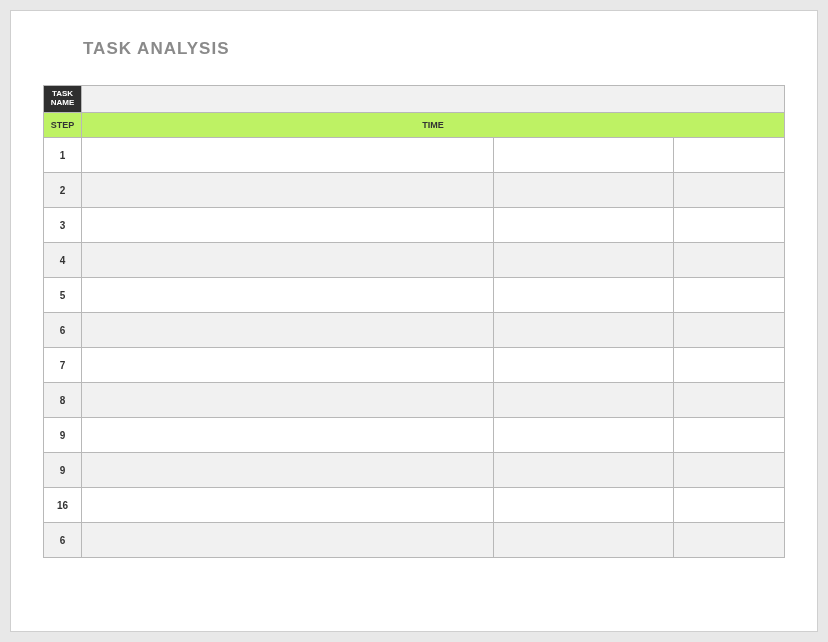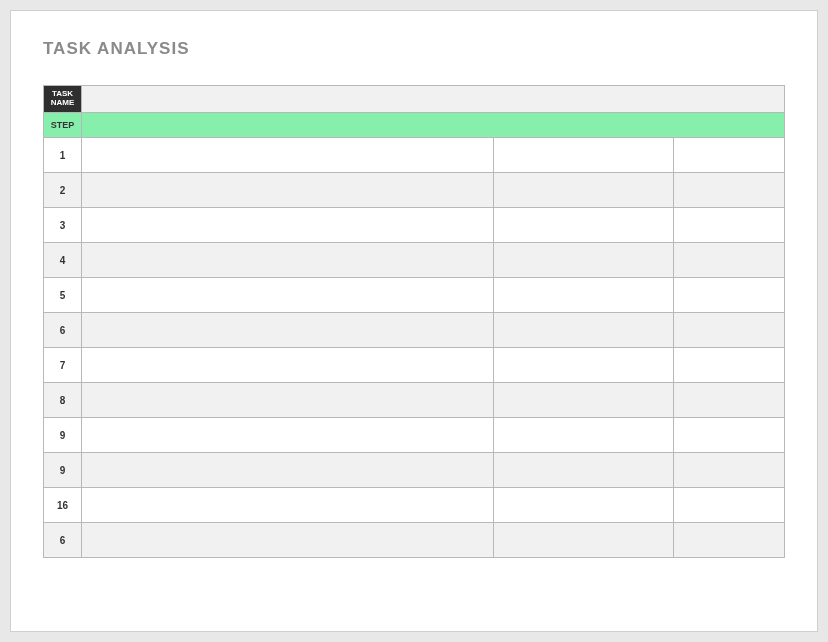--- a/index.html
+++ b/index.html
@@ -17,20 +17,21 @@
       height: 622px;
       border: 1px solid #cfcfcf;
       padding: 28px 32px 32px 32px;
     }
     .title {
       font-size: 17px;
       font-weight: bold;
       letter-spacing: 1px;
       color: #8a8a8a;
       margin-bottom: 12px;
+      margin-left: 40px;
     }
     .sheet {
       border: 1px solid #b8b8b8;
       border-top: none;
       margin-top: 26px;
     }
     .tn-row {
       display: flex;
       border-top: 1px solid #b8b8b8;
     }
@@ -47,22 +48,23 @@
       justify-content: center;
       line-height: 1.1;
       border-right: 1px solid #b8b8b8;
     }
     .tn-input {
       flex: 1;
       background: #f1f1f1;
     }
     .hdr-row {
       display: flex;
-      background: #86efac;
+      background: #bef264;
       border-top: 1px solid #b8b8b8;
+      justify-content: center;
     }
     .hdr-cell {
       font-size: 9px;
       font-weight: bold;
       color: #333;
       text-align: center;
       padding: 7px 2px;
       border-right: 1px solid #b8b8b8;
     }
     .col-step { width: 38px; }
@@ -98,20 +100,21 @@
 <div class="page">
   <div class="title">TASK ANALYSIS</div>
   <div class="sheet">
     <div class="tn-row">
       <div class="tn-box">TASK
 NAME</div>
       <div class="tn-input"></div>
     </div>
     <div class="hdr-row">
       <div class="hdr-cell col-step">STEP</div>
+      <div class="hdr-cell col-time">TIME</div>
     </div>
     <div id="rows-container">
         <div class="data-row">
           <div class="d-cell d-step">1</div>
           <div class="d-cell d-desc"></div>
           <div class="d-cell d-res"></div>
           <div class="d-cell d-time"></div>
         </div>
         <div class="data-row alt">
           <div class="d-cell d-step">2</div>

